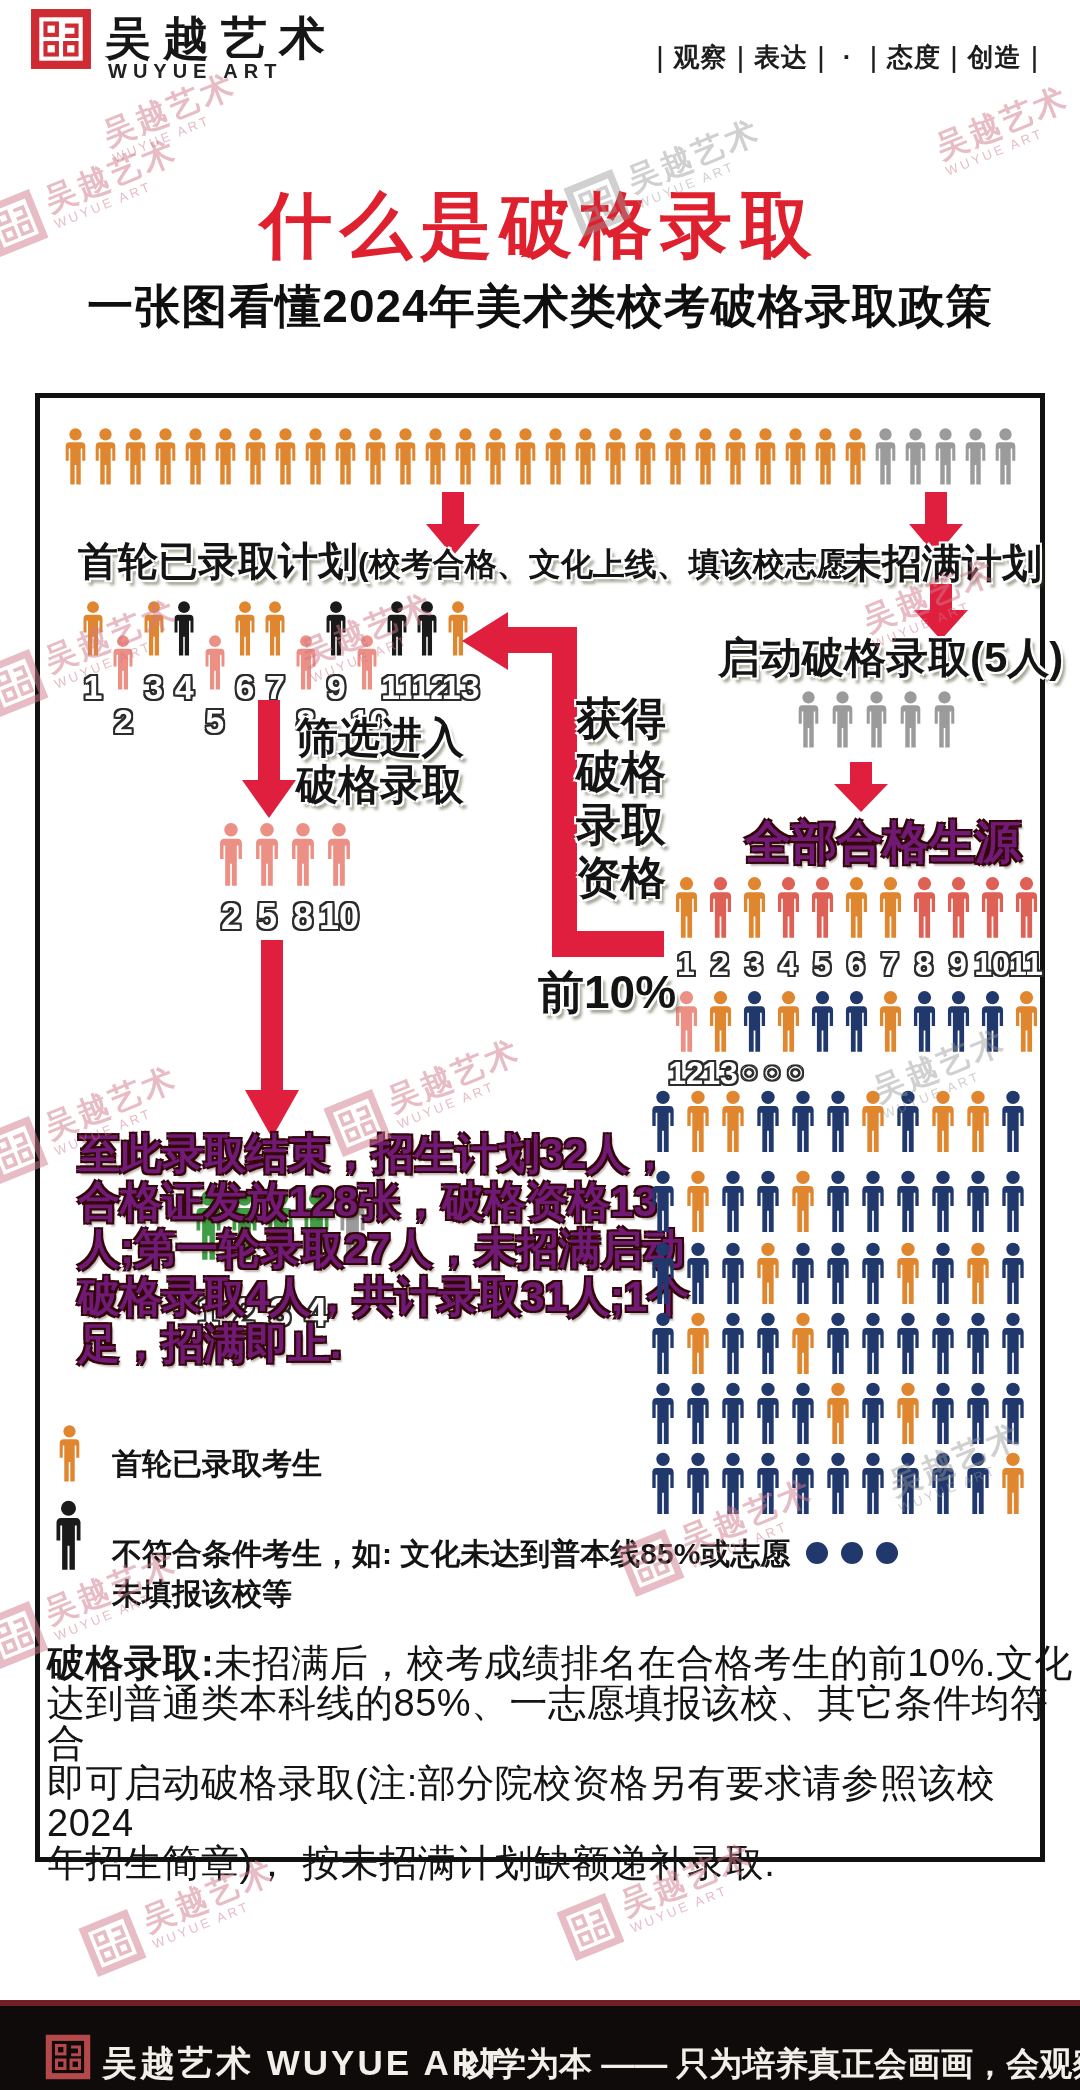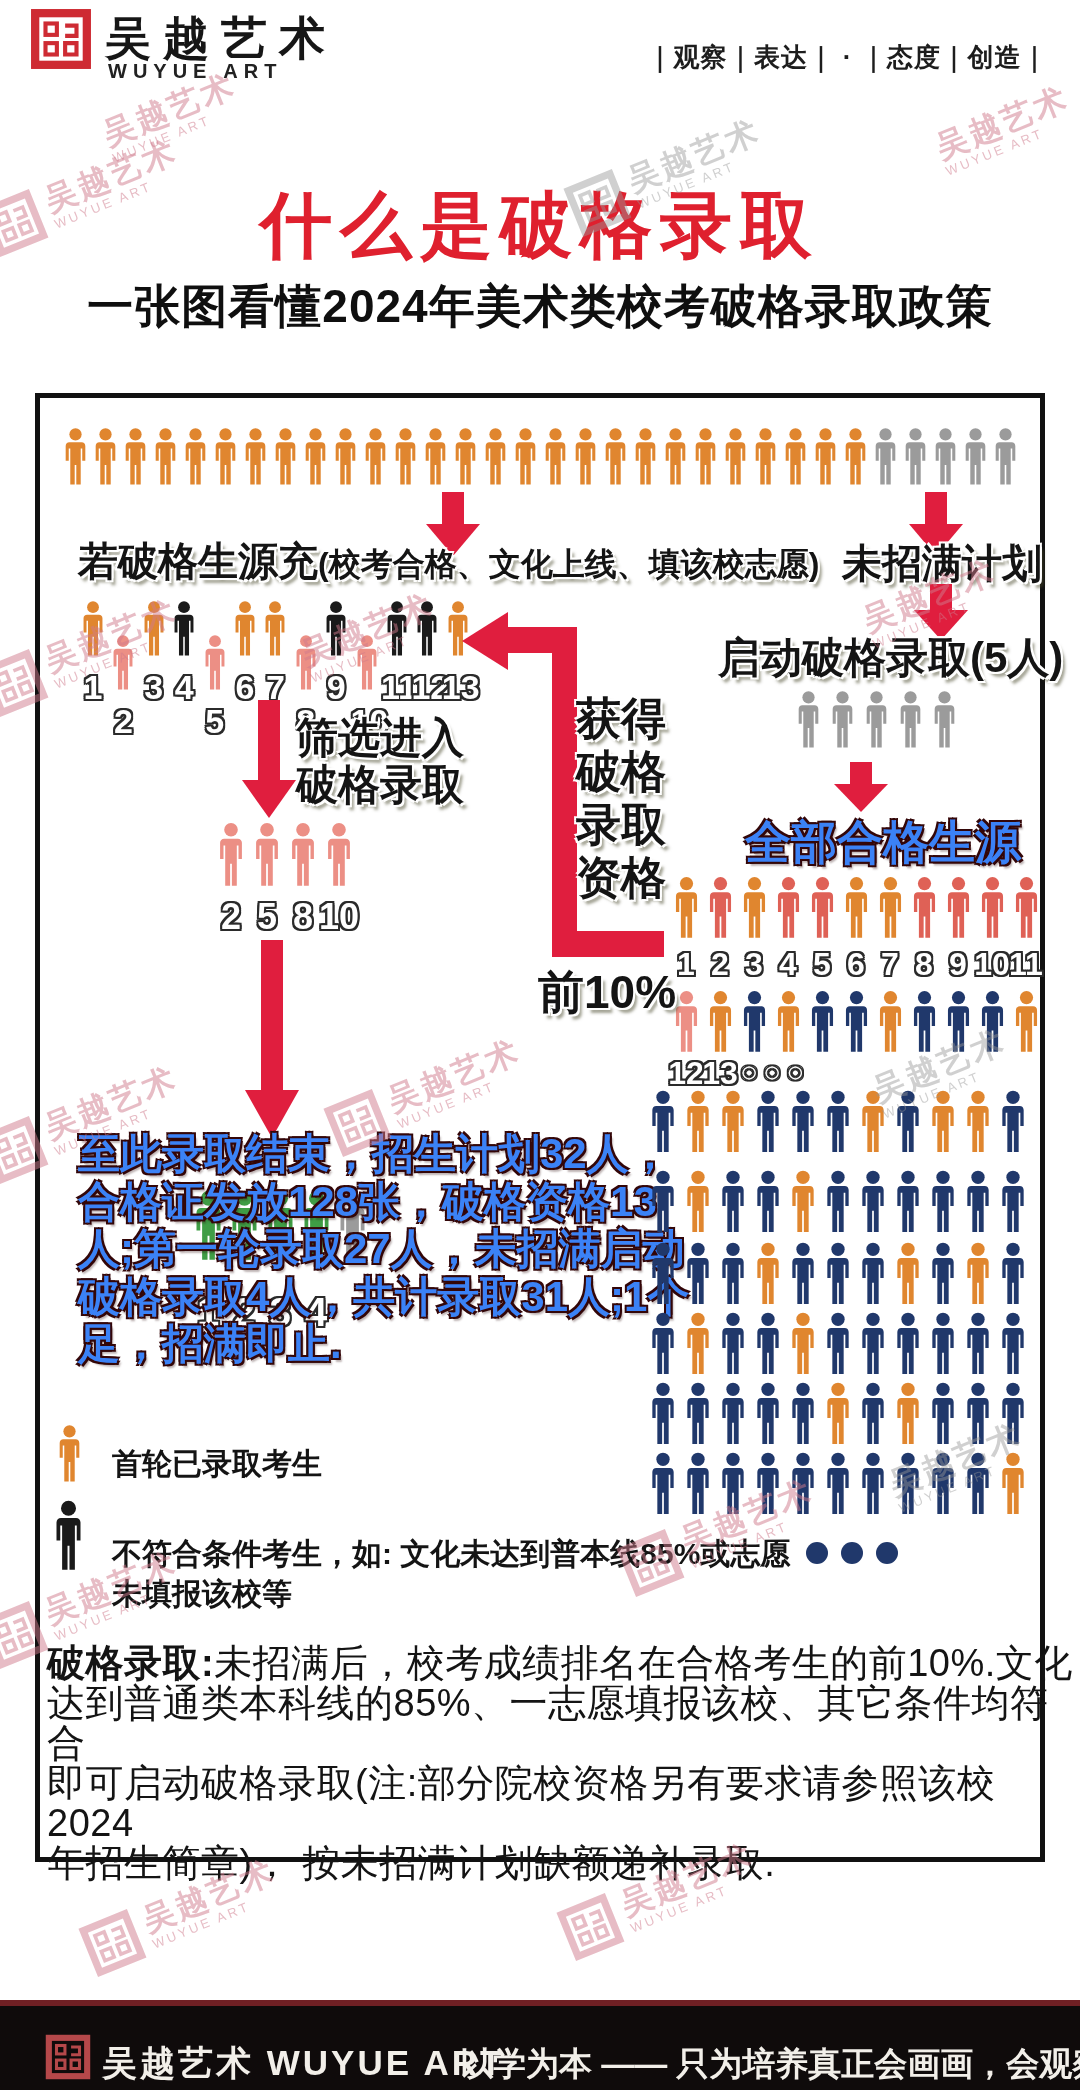--- a/index.html
+++ b/index.html
@@ -7,21 +7,21 @@
         font-family:"Liberation Sans","DejaVu Sans",sans-serif;}
   .abs{position:absolute;}
   .row{position:absolute;display:flex;align-items:flex-end;}
   .cell{display:flex;justify-content:center;align-items:flex-end;}
   .num{font-weight:800;color:#fff;font-size:34px;line-height:1;
        text-shadow:-2px 0 0 #2b2b2b,2px 0 0 #2b2b2b,0 -2px 0 #2b2b2b,0 2px 0 #2b2b2b,
                    -2px -2px 0 #2b2b2b,2px 2px 0 #2b2b2b,-2px 2px 0 #2b2b2b,2px -2px 0 #2b2b2b;}
   .sticker{color:#141414;font-weight:900;
        text-shadow:-2px -2px 0 #fff,2px -2px 0 #fff,-2px 2px 0 #fff,2px 2px 0 #fff,
                    4px 5px 3px rgba(70,70,40,.5);}
-  .red-sticker{color:#3b82f6;font-weight:900;
+  .red-sticker{color:#701a75;font-weight:900;
        text-shadow:-2px -2px 0 #330608,2px -2px 0 #330608,-2px 2px 0 #330608,2px 2px 0 #330608,
                    3px 4px 2px rgba(40,5,8,.30);}
   .shaft{position:absolute;background:#E01E3E;}
   .head{position:absolute;width:0;height:0;border-left:27px solid transparent;
         border-right:27px solid transparent;border-top:32px solid #E01E3E;}
   .head-left{position:absolute;width:0;height:0;border-top:29px solid transparent;
         border-bottom:29px solid transparent;border-right:46px solid #E01E3E;}
   .wm{position:absolute;transform:rotate(-22deg);display:flex;align-items:center;gap:10px;
       pointer-events:none;z-index:6;}
   .wm .stack{display:flex;flex-direction:column;line-height:1.1;}
@@ -236,21 +236,21 @@
   <div>
     <div class="shaft" style="left:442px;top:492px;width:22px;height:34px;z-index:2;"></div>
     <div class="head" style="left:426px;top:524px;z-index:2;"></div>
   </div>
   <div>
     <div class="shaft" style="left:925px;top:492px;width:22px;height:34px;z-index:2;"></div>
     <div class="head" style="left:909px;top:524px;z-index:2;"></div>
   </div>
 
   <div class="abs sticker" style="left:78px;top:534px;font-size:40px;z-index:2;white-space:nowrap;">
-    <span>若破格生源充</span><span style="font-size:32px;">(校考合格、文化上线、填该校志愿)</span>
+    <span>首轮已录取计划</span><span style="font-size:32px;">(校考合格、文化上线、填该校志愿)</span>
   </div>
   <div class="abs sticker" style="left:842px;top:536px;font-size:40px;z-index:2;white-space:nowrap;">未招满计划</div>
 
   <div class="abs" style="left:80px;top:592px;width:410px;height:150px;z-index:2;">
       <svg viewBox="0 0 44 96" width="26" height="74" style="color: rgb(224, 134, 47); display: block; position: absolute; left: 0px; top: 0px;">
         <use href="#person" xlink:href="#person"></use>
       </svg>
       <div class="num" style="font-size: 34px; position: absolute; left: -3px; top: 78px; width: 32px; text-align: center;">1</div>
       <svg viewBox="0 0 44 96" width="26" height="74" style="color: rgb(236, 143, 133); display: block; position: absolute; left: 30.4px; top: 34px;">
         <use href="#person" xlink:href="#person"></use>

